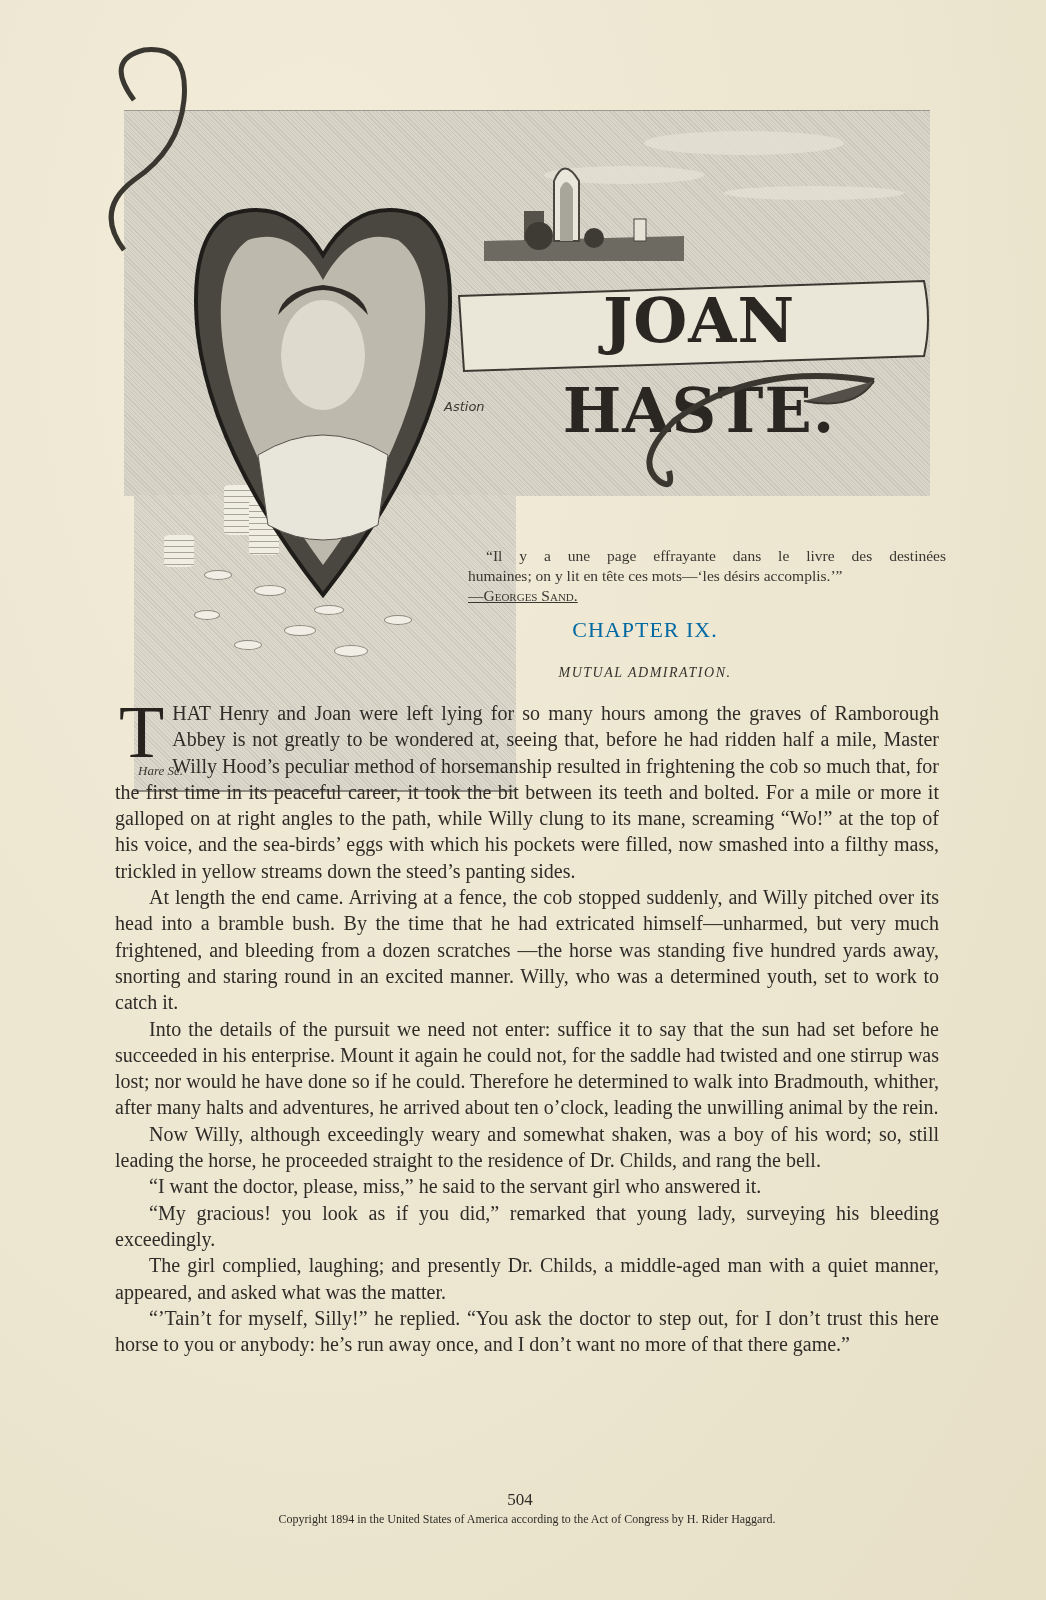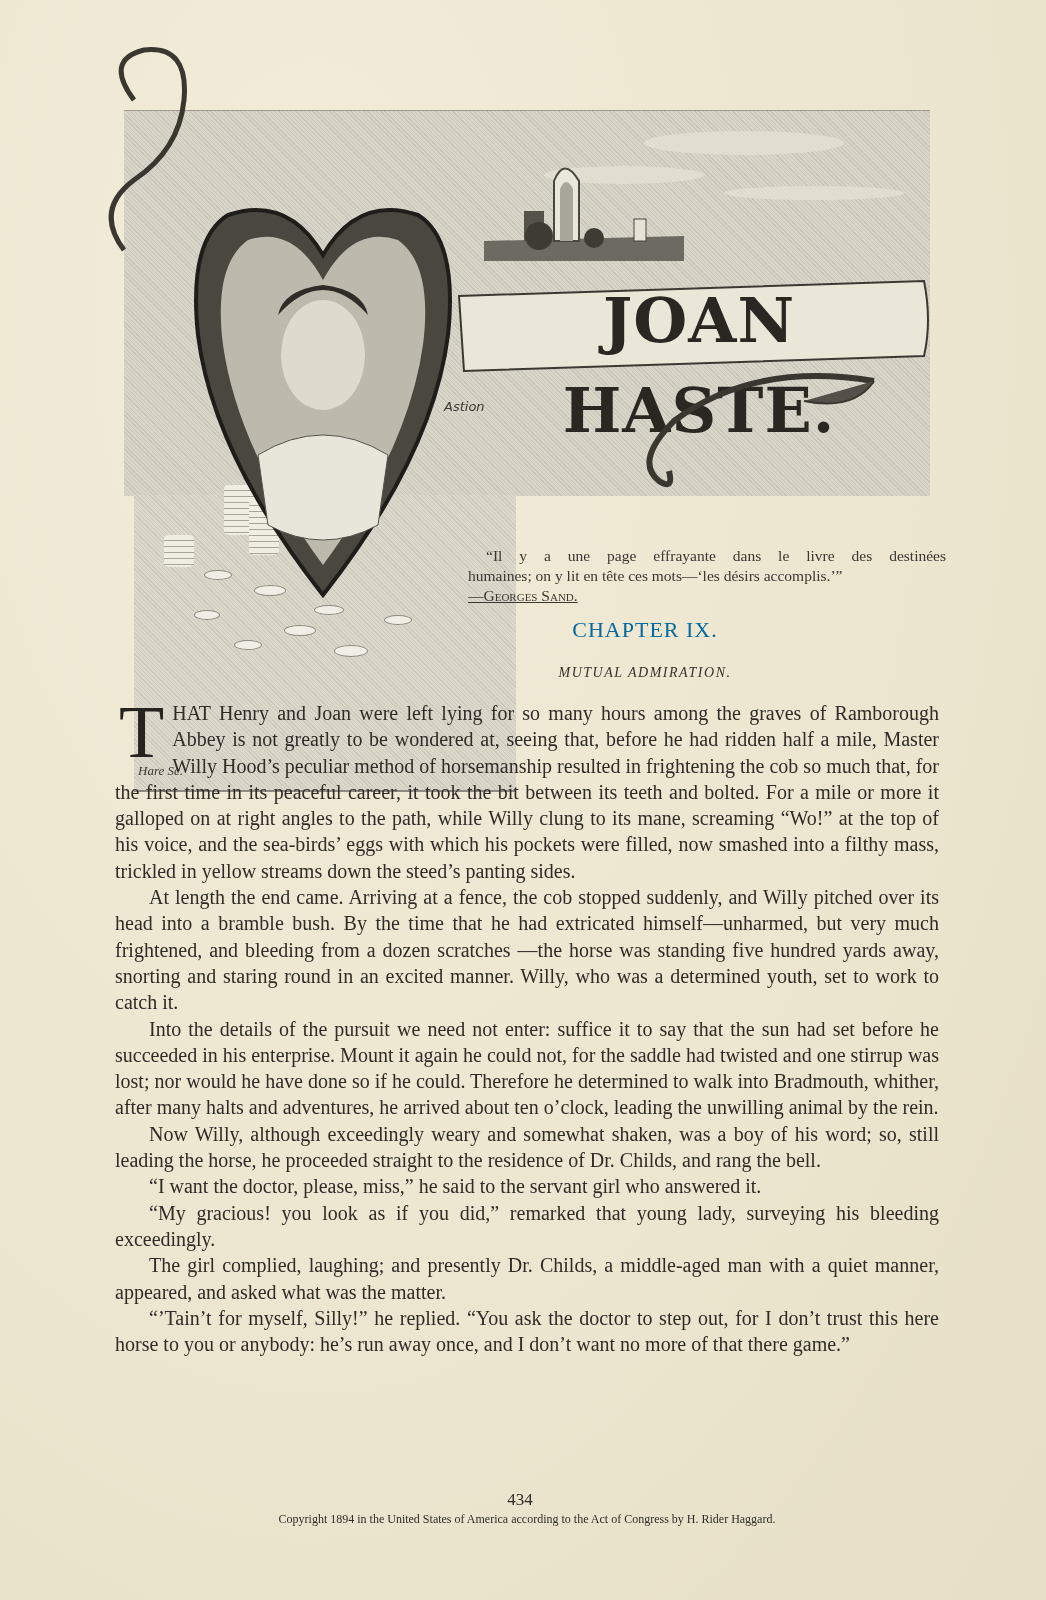--- a/index.html
+++ b/index.html
@@ -146,13 +146,13 @@
   <p>At length the end came. Arriving at a fence, the cob stopped suddenly, and Willy pitched over its head into a bramble bush. By the time that he had extricated himself—unharmed, but very much frightened, and bleeding from a dozen scratches —the horse was standing five hundred yards away, snorting and staring round in an excited manner. Willy, who was a determined youth, set to work to catch it.</p>
   <p>Into the details of the pursuit we need not enter: suffice it to say that the sun had set before he succeeded in his enterprise. Mount it again he could not, for the saddle had twisted and one stirrup was lost; nor would he have done so if he could. Therefore he determined to walk into Bradmouth, whither, after many halts and adventures, he arrived about ten o’clock, leading the unwilling animal by the rein.</p>
   <p>Now Willy, although exceedingly weary and somewhat shaken, was a boy of his word; so, still leading the horse, he proceeded straight to the residence of Dr. Childs, and rang the bell.</p>
   <p>“I want the doctor, please, miss,” he said to the servant girl who answered it.</p>
   <p>“My gracious! you look as if you did,” remarked that young lady, surveying his bleeding exceedingly.</p>
   <p>The girl complied, laughing; and presently Dr. Childs, a middle-aged man with a quiet manner, appeared, and asked what was the matter.</p>
   <p>“’Tain’t for myself, Silly!” he replied. “You ask the doctor to step out, for I don’t trust this here horse to you or anybody: he’s run away once, and I don’t want no more of that there game.”</p>
 </div>
 
 <div class="copyright">Copyright 1894 in the United States of America according to the Act of Congress by H. Rider Haggard.</div>
-<div class="pagenum">434</div>
+<div class="pagenum">504</div>
 
 </body></html>

